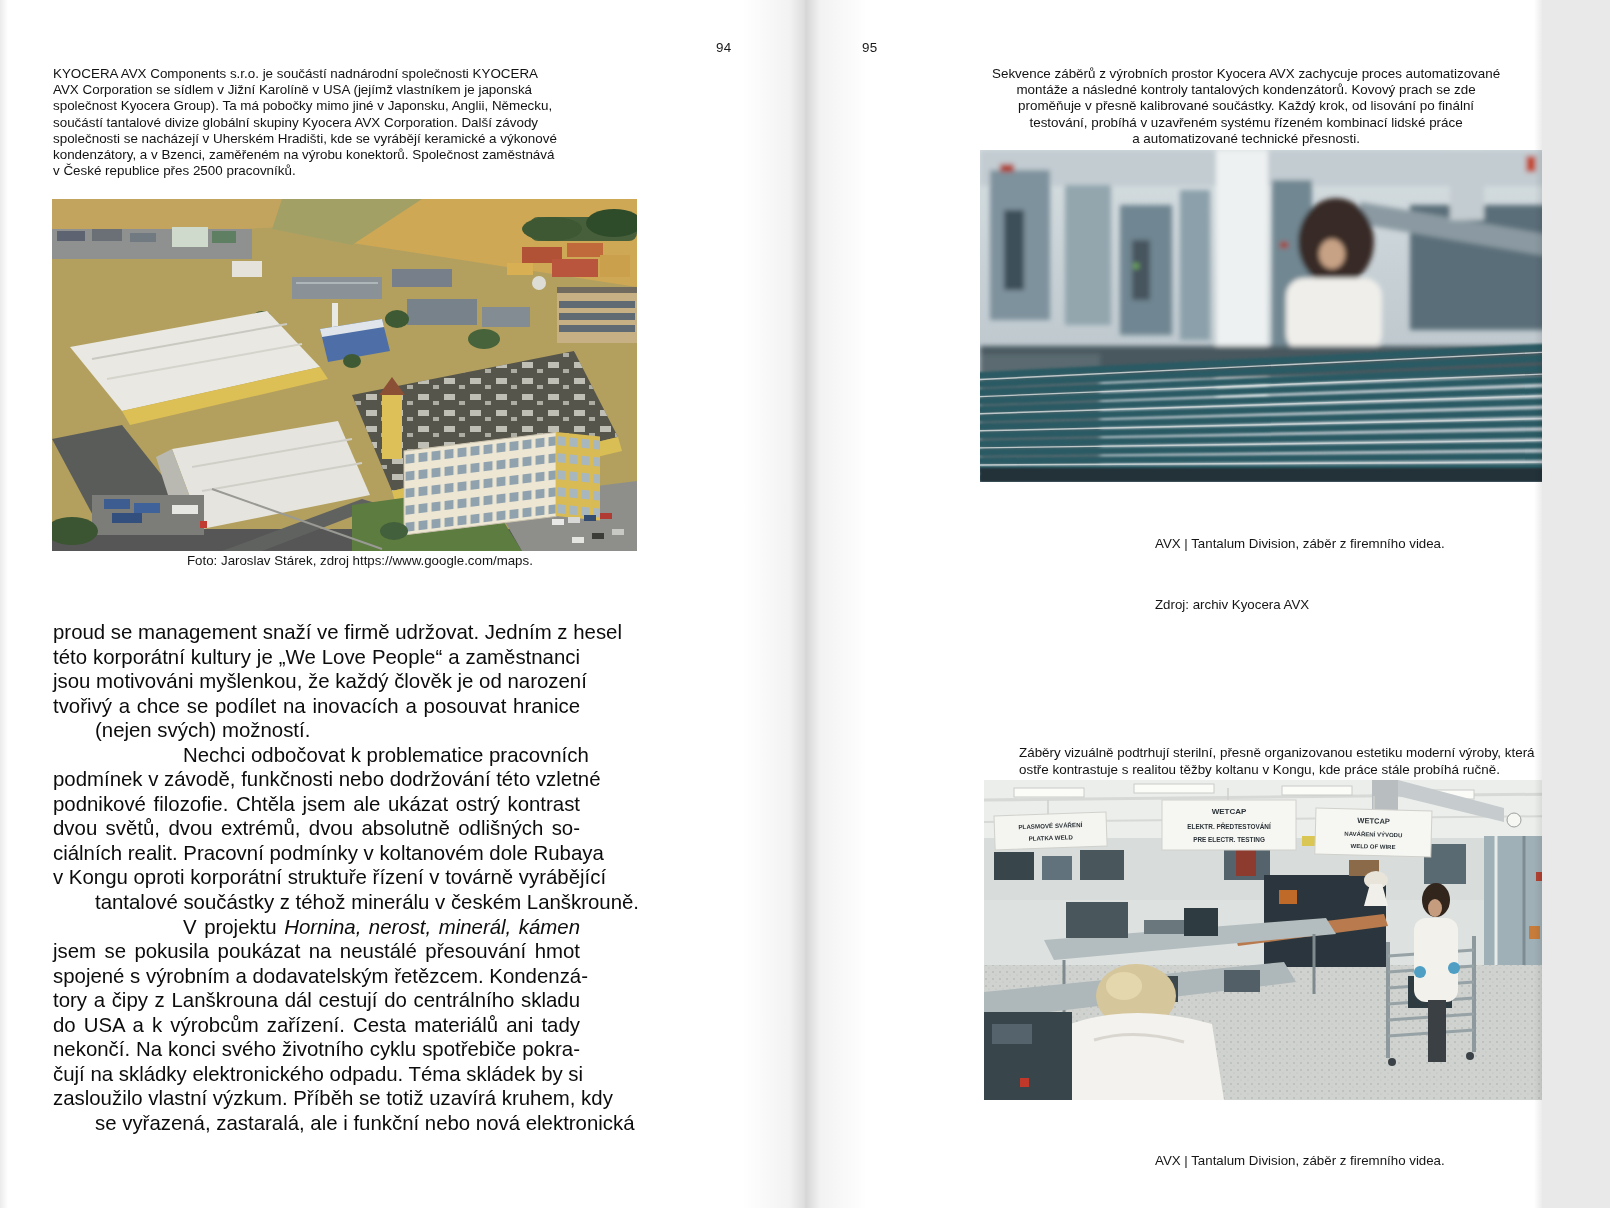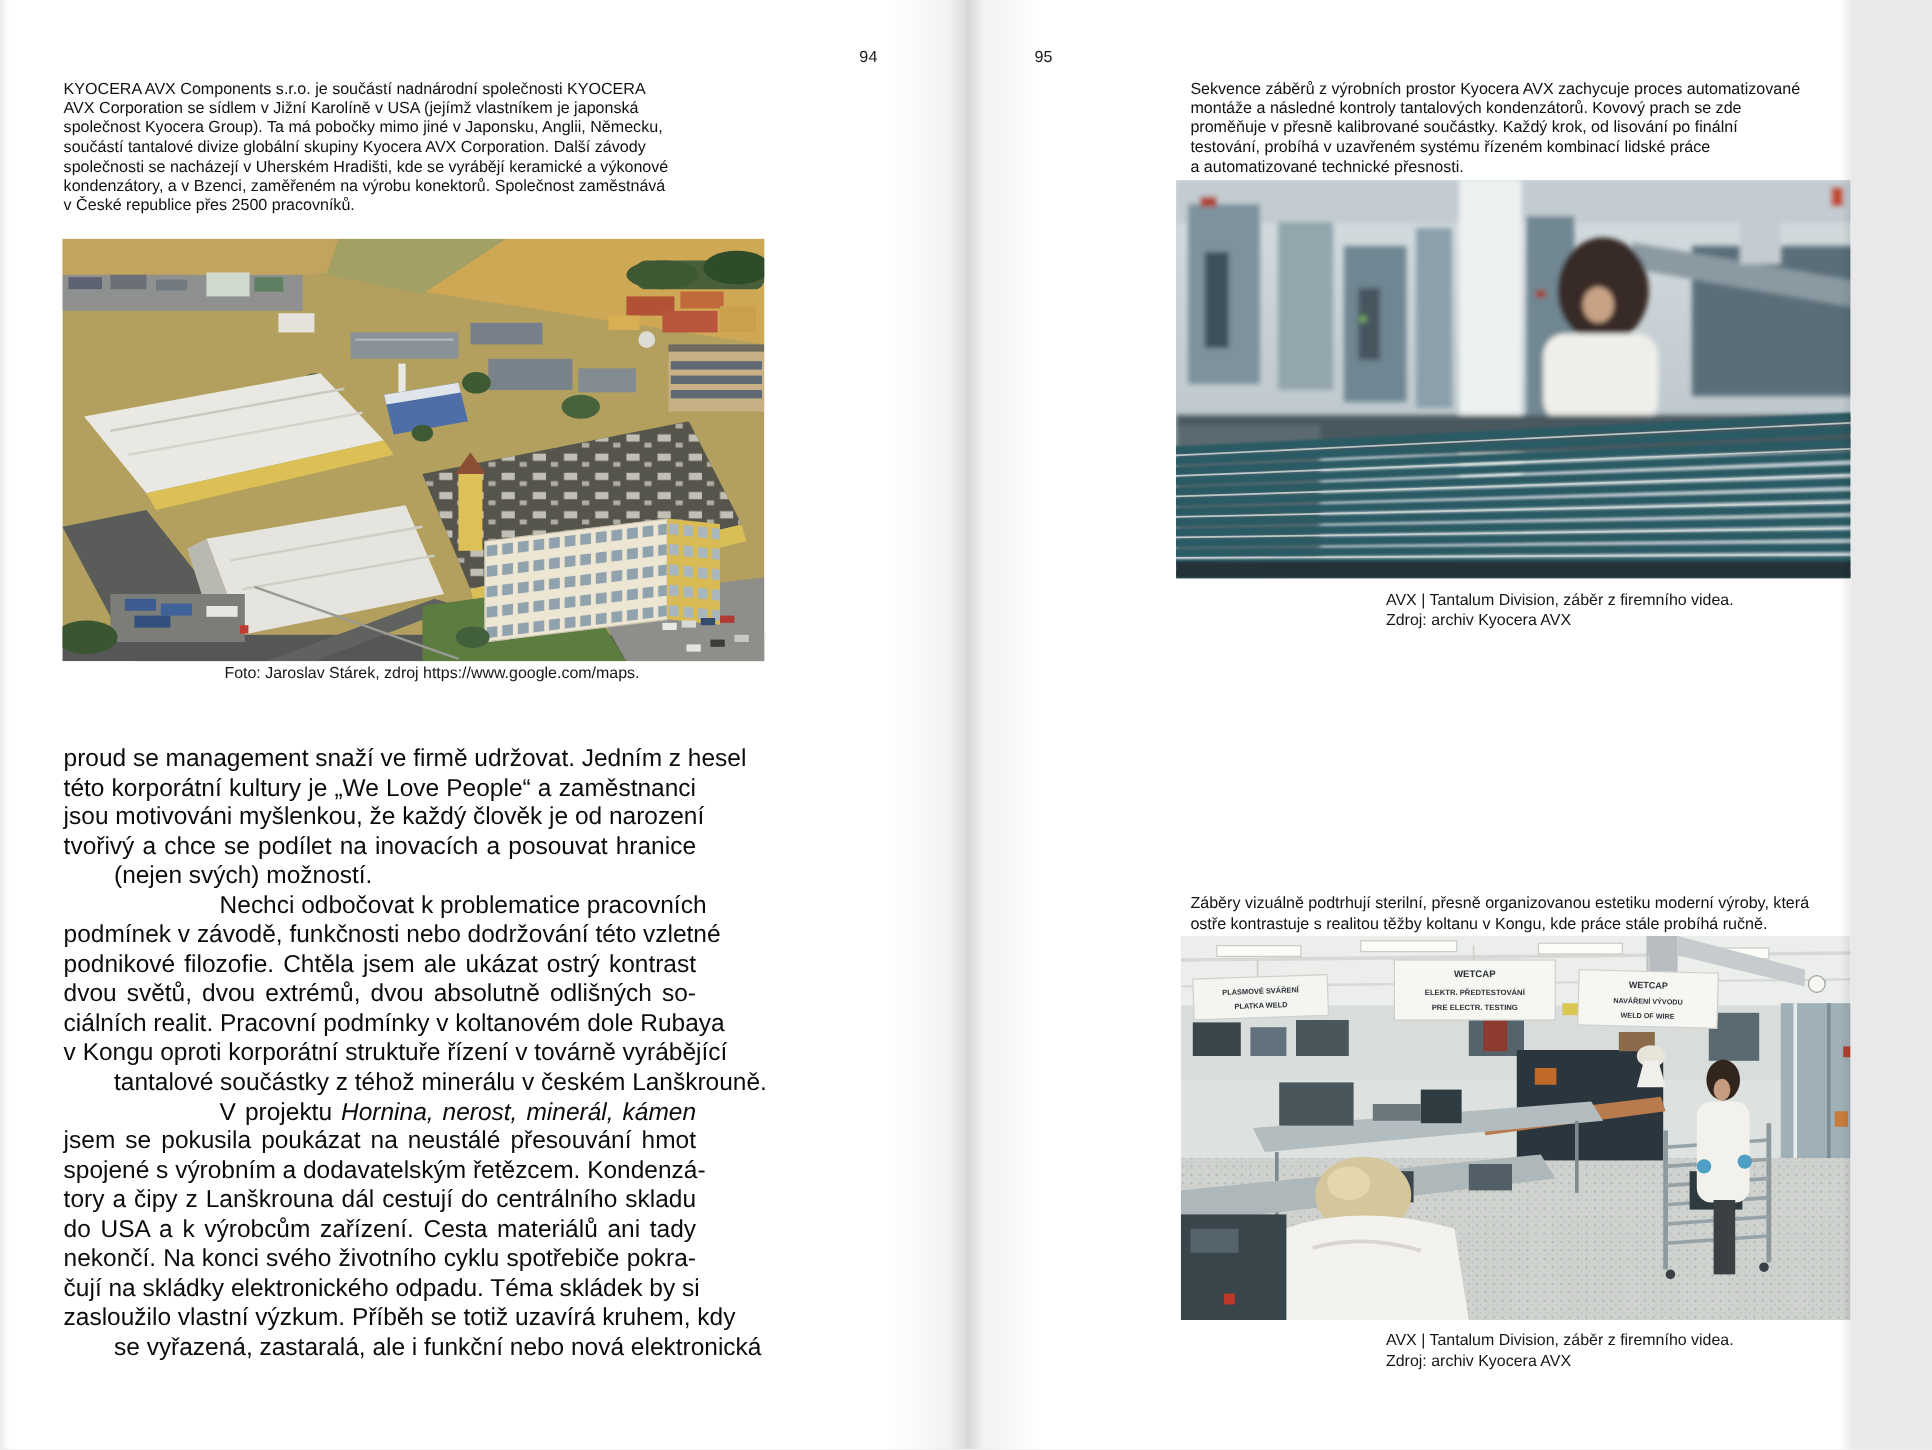--- a/index.html
+++ b/index.html
@@ -4,31 +4,31 @@
 <style>
   html,body{margin:0;padding:0;background:#e9e9e9;}
   .canvas{position:relative;width:1542px;height:1208px;background:#ffffff;overflow:hidden;
           font-family:"Liberation Sans",sans-serif;color:#141414;}
   .pagenum{position:absolute;top:40px;font-size:13.4px;letter-spacing:.2px;color:#1a1a1a;}
   .pagenum.left{left:716px;}
   .pagenum.right{left:862px;}
   .intro{position:absolute;font-size:13.4px;line-height:16.2px;color:#121212;}
   .intro div{white-space:nowrap;}
   .left-intro{left:53px;top:66px;}
-  .right-intro{left:992px;top:66px;}
+  .right-intro{left:992px;top:66px;text-align:center;}
   .photoA{position:absolute;left:52px;top:199px;width:585px;height:352px;}
   .photoB{position:absolute;left:980px;top:150px;width:577px;height:332px;}
   .photoC{position:absolute;left:984px;top:780px;width:576px;height:320px;}
   .photoA svg,.photoB svg,.photoC svg{display:block;width:100%;height:100%;}
   .captionA{position:absolute;left:187px;top:553px;font-size:13.3px;color:#161616;white-space:nowrap;}
   .captionB{position:absolute;left:1155px;top:491px;font-size:13.3px;line-height:17.4px;color:#161616;}
   .captionC{position:absolute;left:1155px;top:1108px;font-size:13.3px;line-height:17.4px;color:#161616;}
-  .captionB div,.captionC div{white-space:nowrap;}
+  .captionB div,.captionC div{white-space:nowrap;margin-top:44px;}
   .note{position:absolute;left:992px;top:744px;font-size:13.4px;line-height:17px;color:#121212;}
-  .note div{white-space:nowrap;}
+  .note div{white-space:nowrap;margin-left:27px;}
   .body{position:absolute;left:53px;top:620px;width:527px;
         font-family:Liberation Sans, sans-serif;font-size:20.4px;line-height:24.55px;color:#0c0c0c;}
   .body div{white-space:nowrap;text-align:justify;text-align-last:justify;}
   .body div.end{text-align-last:left;margin-left:42px;}
   .body div.indent{padding-left:130px;}
   .spine{position:absolute;left:742px;top:0;width:126px;height:1208px;pointer-events:none;
          background:linear-gradient(90deg,rgba(0,0,0,0) 0%,rgba(0,0,0,0.05) 38%,rgba(0,0,0,0.13) 49%,
                     rgba(0,0,0,0.16) 51%,rgba(0,0,0,0.05) 62%,rgba(0,0,0,0) 100%);}
   .edge{position:absolute;top:0;width:8px;height:1208px;pointer-events:none;}
   .edge-l{left:0;background:linear-gradient(90deg,rgba(0,0,0,0.08),rgba(0,0,0,0));}

